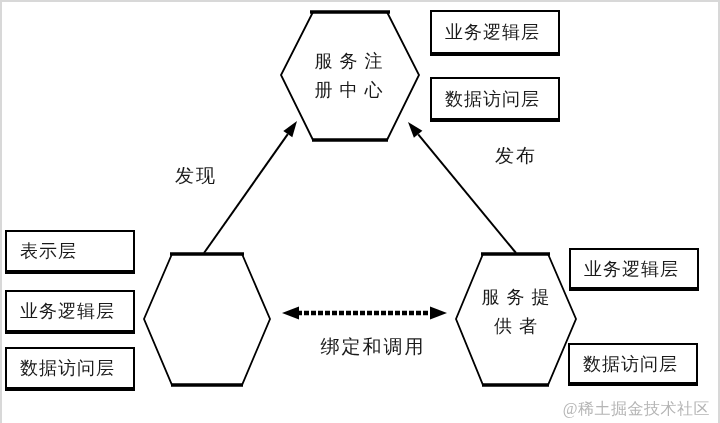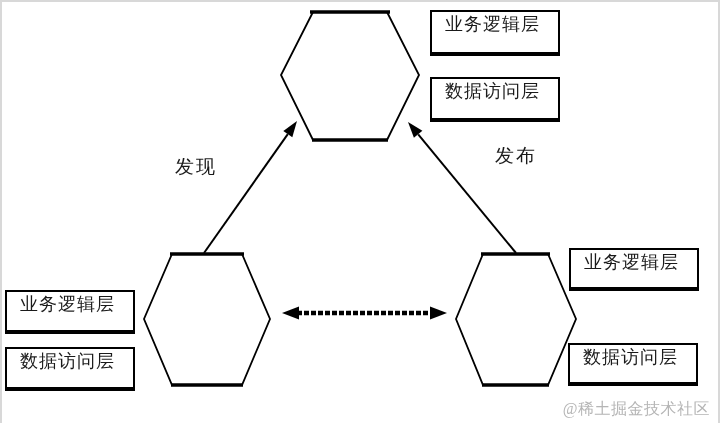--- a/index.html
+++ b/index.html
@@ -28,21 +28,21 @@
   }
   .layer-box {
     position: absolute;
     box-sizing: border-box;
     width: 130px;
     height: 44px;
     background: #ffffff;
     border: 2px solid #000000;
     border-bottom-width: 4px;
     display: flex;
-    align-items: flex-start;
+    align-items: center;
     padding-left: 13px;
     font-size: 18px;
     letter-spacing: 1px;
     color: #1a1a1a;
   }
   .hex-label {
     position: absolute;
     transform: translate(-50%, -50%);
     text-align: center;
     font-size: 18px;
@@ -105,20 +105,23 @@
       <polygon points="408,122 422.4,130.8 413.9,137.8" fill="#000000"></polygon>
     </g>
 
     <g>
       <line x1="297" y1="313" x2="432" y2="313" stroke="#000000" stroke-width="4.5" stroke-dasharray="5 2"></line>
       <polygon points="282,313 299,306.5 299,319.5" fill="#000000"></polygon>
       <polygon points="447,313 430,306.5 430,319.5" fill="#000000"></polygon>
     </g>
   </svg>
 
+  <div class="layer-box" style="left:3px; top:228px;">
+    <span>表示层</span>
+  </div>
   <div class="layer-box" style="left:3px; top:288px;">
     <span>业务逻辑层</span>
   </div>
   <div class="layer-box" style="left:3px; top:345px;">
     <span>数据访问层</span>
   </div>
 
   <div class="layer-box" style="left:428px; top:8px; height:46px;">
     <span>业务逻辑层</span>
   </div>
@@ -127,22 +130,29 @@
   </div>
 
   <div class="layer-box" style="left:567px; top:246px; height:43px;">
     <span>业务逻辑层</span>
   </div>
   <div class="layer-box" style="left:566px; top:341px; height:43px;">
     <span>数据访问层</span>
   </div>
 
   <div class="hex-label" style="left:350px; top:74px;">
+    <div>服务注</div>
+    <div>册中心</div>
   </div>
   <div class="hex-label" style="left:208px; top:310px;">
   </div>
+  <div class="hex-label" style="left:517px; top:310px;">
+    <div>服务提</div>
+    <div>供者</div>
+  </div>
 
-  <div class="edge-label" style="left:194px; top:165px;font-family:Liberation Mono, monospace;">发现</div>
+  <div class="edge-label" style="left:194px; top:174px;font-family:Liberation Mono, monospace;">发现</div>
   <div class="edge-label" style="left:514px; top:154px;">发布</div>
+  <div class="edge-label" style="left:371px; top:345px;">绑定和调用</div>
 
   <div class="watermark">@稀土掘金技术社区</div>
 
 </div>
 
 </body></html>

